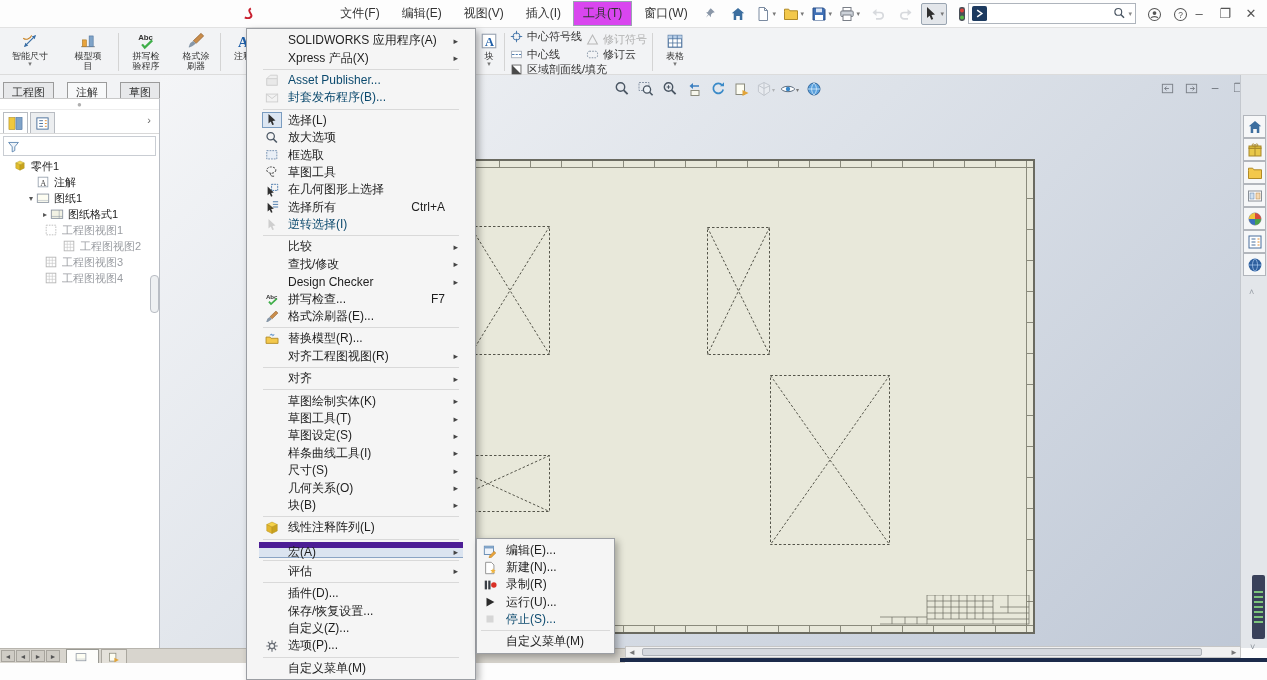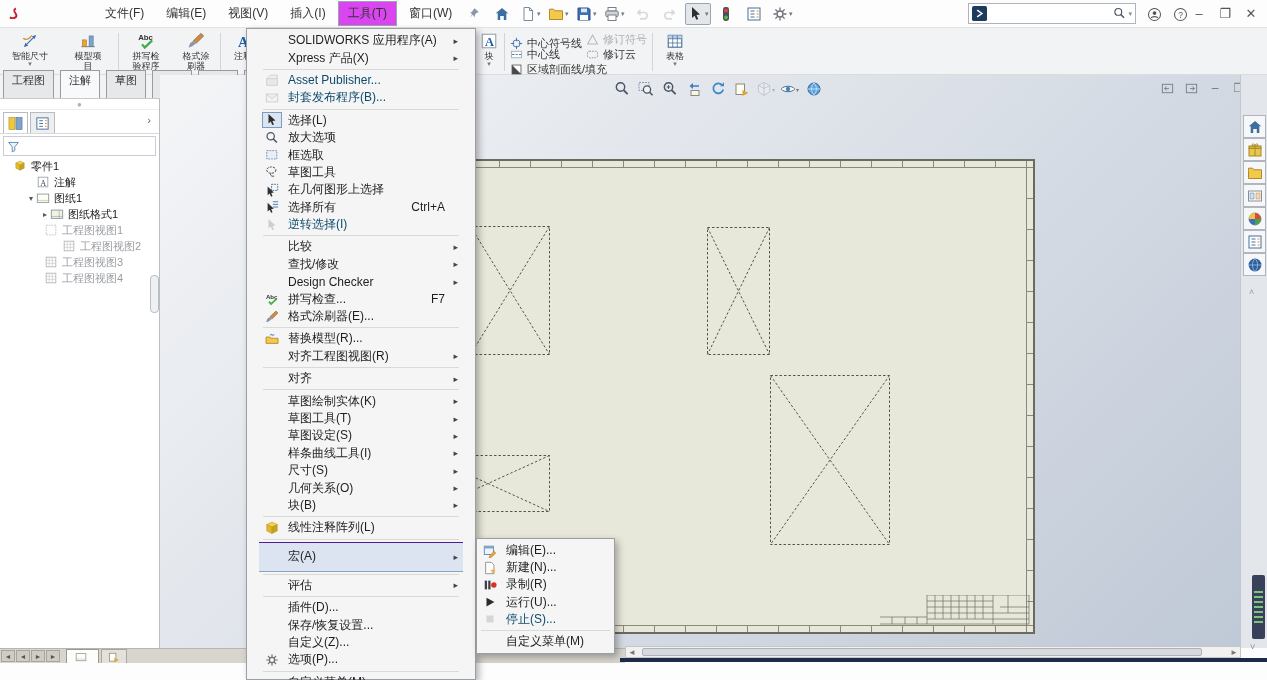--- a/index.html
+++ b/index.html
@@ -4,21 +4,21 @@
 <style>
   html,body{margin:0;padding:0;background:#9aa3b0;}
   *{box-sizing:border-box;}
   #app{position:relative;width:1267px;height:680px;overflow:hidden;
        font-family:"Liberation Sans","DejaVu Sans",sans-serif;font-size:12px;color:#222;
        background:#fdfdfd;user-select:none;}
   svg{display:block;}
 
   
   #titlebar{position:absolute;left:0;top:0;width:1267px;height:28px;background:#fdfdfd;
-            border-bottom:1px solid #e2e2e2;display:flex;align-items:center;}
+            border-bottom:1px solid #e2e2e2;display:flex;align-items:center;justify-content:center;}
   #logo{display:flex;align-items:center;gap:3px;margin-left:8px;width:86px;flex:0 0 auto;}
   #logo .lg-txt{color:#c8202f;font-weight:bold;font-style:italic;font-size:11px;letter-spacing:.2px;}
   .tbar-menu{padding:3px 9px;margin:0 1px;color:#333;cursor:default;border:1px solid transparent;}
   .tbar-menu.active{background:#d946ef;border:1px solid #9aa5b1;}
   #pin{margin:0 8px 0 4px;}
   .qt-btn{width:26px;height:22px;display:flex;align-items:center;justify-content:center;position:relative;margin:0 1px;border:1px solid transparent;border-radius:2px;}
   .qt-btn.pressed{background:#e3e6ea;border:1px solid #9aa5b1;}
   .qt-btn .caret{font-size:7px;color:#777;margin-left:1px;}
   .qt-btn.dis{opacity:.55;}
   #doc-title{position:absolute;left:760px;top:6px;color:#444;font-size:12px;}
@@ -32,21 +32,21 @@
   #cmdbar{position:absolute;left:0;top:28px;width:1267px;height:47px;background:#f2f3f5;border-bottom:1px solid #dcdcdc;}
   .cmd-btn{position:absolute;top:2px;height:44px;display:flex;flex-direction:column;align-items:center;justify-content:flex-start;padding-top:2px;}
   .cmd-btn .lb{font-size:9px;color:#333;text-align:center;line-height:10px;margin-top:1px;white-space:pre-line;}
   .cmd-btn .caret{font-size:7px;color:#777;line-height:6px;}
   .cmd-sep{position:absolute;top:5px;width:1px;height:38px;background:#d4d4d4;}
   .cmd-row{position:absolute;height:15px;display:flex;align-items:center;gap:4px;font-size:11px;color:#333;white-space:nowrap;}
   .cmd-row.dis{color:#b0b0b0;}
 
   
   #tabs{position:absolute;left:0;top:75px;width:480px;height:24px;background:#f2f3f5;border-bottom:1px solid #c9c9c9;display:flex;align-items:flex-end;padding-left:3px;}
-  .rtab{height:28px;padding:2px 8px 0;margin-right:6px;font-size:11px;color:#333;background:#e7e8ea;border:1px solid #9b9b9b;border-bottom:none;}
+  .rtab{height:16px;padding:2px 8px 0;margin-right:13px;font-size:11px;color:#333;background:#e7e8ea;border:1px solid #9b9b9b;border-bottom:none;}
   .rtab.active{background:#f8f9fa;}
 
   
   #graphics{position:absolute;left:160px;top:75px;width:1092px;height:573px;
             background:linear-gradient(135deg,#f4f5f7 0%,#dde2e9 45%,#bfc8d6 100%);overflow:hidden;}
   #sheet{position:absolute;left:307px;top:84px;width:568px;height:475px;background:#e8e8da;border:2px solid #6a6a60;}
   .zone{position:absolute;background-color:transparent;}
   .zone.h{left:0;width:100%;height:7px;border-bottom:1px solid #8a8a7c;background-image:repeating-linear-gradient(90deg,transparent 0 30px,#8a8a7c 30px 31px);}
   .zone.v{top:0;height:100%;width:7px;border-right:1px solid #8a8a7c;background-image:repeating-linear-gradient(0deg,transparent 0 30px,#8a8a7c 30px 31px);}
   .zone.bottom{bottom:0;top:auto;border-bottom:none;border-top:1px solid #8a8a7c;}
@@ -95,21 +95,21 @@
   .st{position:absolute;top:3px;white-space:nowrap;}
   .st-caret{color:#666;font-size:7px;}
 
   
   #toolsmenu{position:absolute;left:246px;top:28px;width:230px;height:652px;background:#f5f5f5;
              border:1px solid #9b9ea3;box-shadow:3px 3px 7px rgba(0,0,0,.3);padding:3px 12px;z-index:60;
              display:flex;flex-direction:column;}
   .m-item{height:17.4px;flex:0 0 auto;display:flex;align-items:center;padding:0 5px 0 3px;color:#1e1e1e;white-space:nowrap;}
   .m-item.dis{color:#0c4a6e;justify-content:center;}
   .m-item.dis svg{opacity:.45;filter:grayscale(1);}
-  .m-item.hl{background:#dbe4f0;border-top:1px solid #4c1d95;border-bottom:1px solid #8aa4c4;height:30px;}
+  .m-item.hl{background:#dbe4f0;border-top:6px solid #4c1d95;border-bottom:1px solid #8aa4c4;height:16px;}
   .m-ic{width:20px;height:16px;margin-right:6px;display:flex;align-items:center;justify-content:center;flex:0 0 auto;}
   .m-ic.boxed{background:#dce6f2;border:1px solid #7a9cc0;}
   .m-lb{flex:1;overflow:hidden;}
   .m-sc{margin:0 4px 0 10px;color:inherit;}
   .m-ar{width:9px;text-align:right;color:#444;font-size:9px;flex:0 0 auto;}
   .m-sep{height:5px;flex:0 0 auto;position:relative;}
   .m-sep::after{content:"";position:absolute;left:4px;right:4px;top:2px;border-top:1px solid #d9d9d9;}
   #macromenu{position:absolute;left:476px;top:538px;width:139px;background:#f5f5f5;border:1px solid #9b9ea3;
              box-shadow:3px 3px 7px rgba(0,0,0,.3);padding:3px 0;z-index:61;display:flex;flex-direction:column;}
   #macromenu .m-item{height:17.2px;}
@@ -295,21 +295,21 @@
           <rect x="2" y="2" width="12" height="12" fill="#fff" stroke="#9aa4b2"></rect>
           <text x="4.5" y="12.5" font-size="11" font-weight="bold" fill="#1f5fa8" font-family="serif">A</text>
         </svg>
         <span class="lb">块</span>
         <span class="caret">▾</span>
      </div>
       <div class="cmd-sep" style="left:118px"></div>
       <div class="cmd-sep" style="left:220px"></div>
       <div class="cmd-sep" style="left:504px"></div>
       <div class="cmd-sep" style="left:652px"></div>
-      <div class="cmd-row" style="left:510px;top:8px">
+      <div class="cmd-row" style="left:510px;top:1px">
         <svg width="13" height="13" viewBox="0 0 16 16">
           <circle cx="8" cy="8" r="4.4" fill="none" stroke="#3a6ea5" stroke-width="1.1"></circle>
           <path d="M8 1v4.2M8 10.8V15M1 8h4.2M10.8 8H15" stroke="#3a6ea5" stroke-width="1.1"></path>
         </svg>
         <span>中心符号线</span>
       </div>
       <div class="cmd-row" style="left:510px;top:19px">
         <svg width="13" height="13" viewBox="0 0 16 16">
           <rect x="2" y="4" width="12" height="8" fill="#fff" stroke="#9aa4b2"></rect>
           <path d="M2.5 8h3M7 8h2.6M11 8h2.6" stroke="#3a6ea5" stroke-width="1.1"></path>

